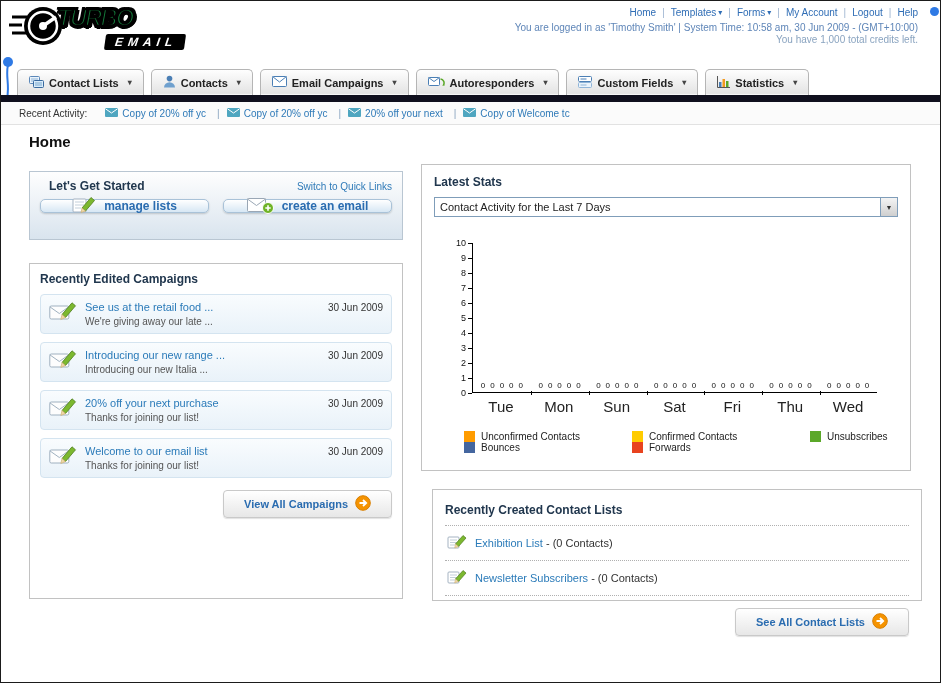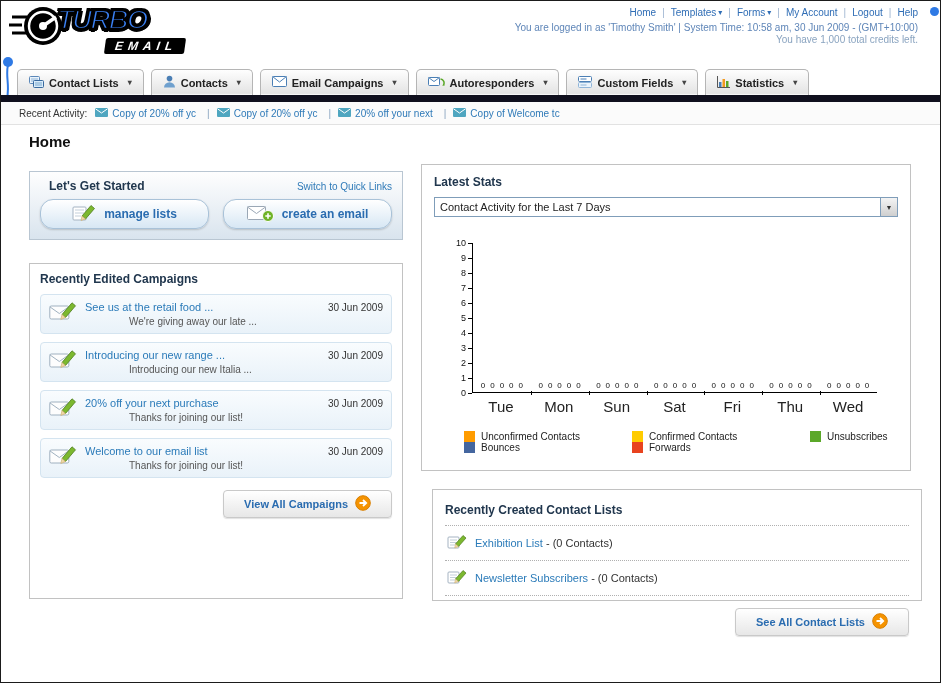--- a/index.html
+++ b/index.html
@@ -2,21 +2,21 @@
 <html><head>
 <meta charset="utf-8">
 <style>
   * { margin:0; padding:0; box-sizing:border-box; }
   body { background:#e9e9e9; font-family:"Liberation Sans", sans-serif; }
   .page { position:relative; width:941px; height:683px; background:#fff; border:1px solid #1b1b1b; overflow:hidden; margin:0 auto; }
 
   
   .logo { position:absolute; left:8px; top:3px; display:flex; align-items:flex-start; cursor:pointer; }
   .logo-text { position:relative; margin-left:-8px; }
-  .turbo { display:block; font-size:28px; font-weight:bold; font-style:italic; letter-spacing:-2px; color:#3b82f6;
+  .turbo { display:block; font-size:24px; font-weight:bold; font-style:italic; letter-spacing:-2px; color:#15803d;
     -webkit-text-stroke:2.5px #000;
     text-shadow:-2px -2px 0 #000, 2px -2px 0 #000, -2px 2px 0 #000, 2px 2px 0 #000, 0 3px 0 #000, 3px 1px 0 #000; }
   .email { display:inline-block; background:#000; color:#fff; font-style:italic; font-weight:bold; font-size:12px;
     letter-spacing:5px; padding:1px 8px 1px 10px; margin-left:48px; margin-top:-7px; border-radius:2px; transform:skew(-8deg); }
   .deco-dot-left { position:absolute; left:2px; top:56px; width:10px; height:10px; border-radius:50%; background:#2f7ae5; }
   .deco-tail { position:absolute; left:3px; top:64px; }
   .deco-dot-right { position:absolute; right:1px; top:6px; width:9px; height:9px; border-radius:50%; background:#2f7ae5; }
 
   .top-nav { position:absolute; top:6px; right:22px; }
   .top-nav ul { list-style:none; display:flex; align-items:center; font-size:10px; }
@@ -32,54 +32,54 @@
   
   .tabs { position:absolute; left:16px; top:67px; display:flex; gap:7px; align-items:flex-end; height:27px; }
   .tab { display:flex; align-items:center; gap:5px; height:26px; padding:0 11px; background:linear-gradient(#fefefe,#e2e2e2);
     border:1px solid #b5b5b5; border-bottom:none; border-radius:5px 5px 0 0; font-size:11px; font-weight:bold; color:#222; cursor:pointer;
     box-shadow:0 -1px 1px rgba(255,255,255,.8) inset; }
   .dark-bar { position:absolute; left:0; top:94px; width:100%; height:7px; background:#10101e; }
 
   
   .activity-bar { position:absolute; left:0; top:101px; width:100%; height:23px; background:#fbfbfb;
     border-bottom:1px solid #e2e2e2; display:flex; align-items:center; padding-left:18px; font-size:10px; }
-  .activity-label { color:#333; margin-right:0; }
+  .activity-label { color:#333; margin-right:10px; }
   .activity-items { display:flex; align-items:center;padding-left:8px; }
   .activity-item { display:flex; align-items:center; gap:4px; cursor:pointer; }
   .activity-item a { color:#2f7ab8; text-decoration:none; }
   .activity-item:not(:last-child)::after { content:"|"; color:#8aa4c0; margin:0 7px; cursor:default; }
 
   
   .page-title { position:absolute; left:28px; top:132px; font-size:15px; font-weight:bold; color:#111; }
 
   .panel { background:#fff; border:1px solid #c2c2c2; }
 
   
   .gs-panel { position:absolute; left:28px; top:170px; width:374px; height:69px;
     background:linear-gradient(#fefefe,#d9e4ee); border:1px solid #b9c6d2; padding:7px 10px; }
   .gs-header { display:flex; justify-content:space-between; align-items:center; }
   .gs-title { font-size:12px; font-weight:bold; color:#21374e;padding-left:9px; }
   .gs-switch { font-size:10px; color:#2f7ab8; text-decoration:none; cursor:pointer; }
   .gs-buttons { display:flex; gap:14px; margin-top:6px; }
-  .gs-btn { flex:1; height:30px; border:1px solid #a9c2d8; border-radius:13px; background:linear-gradient(#ffffff,#d7e7f4);
+  .gs-btn { flex:1; height:14px; border:1px solid #a9c2d8; border-radius:5px; background:linear-gradient(#ffffff,#d7e7f4);
     display:flex; align-items:center; justify-content:center; gap:8px; color:#2a6cb0; font-weight:bold; font-size:12px;
     box-shadow:0 1px 2px rgba(0,0,0,.18); cursor:pointer; }
 
   
   .camp-panel { position:absolute; left:28px; top:262px; width:374px; height:336px; padding:8px 10px; }
   .panel-title { font-size:12px; font-weight:bold; color:#21374e; }
   .filter-bar { margin-top:8px; background:#d8ebf8; padding:4px 6px; display:flex; align-items:center; gap:12px; font-size:10px; }
   .show-label { font-size:9px; font-weight:bold; color:#333; }
   .filter-link { color:#2b7bb9; cursor:pointer; }
   .filter-link.active { background:#fff; padding:2px 7px; border-radius:3px; font-weight:bold; }
   .campaign-item { display:flex; align-items:flex-start; gap:8px; border:1px solid #d4e4f0; border-radius:4px;
     background:linear-gradient(#f9fcfe,#e9f2f9); padding:6px 8px; margin-top:8px; min-height:40px; cursor:pointer; }
   .ci-text { flex:1; }
   .ci-title { color:#2b7bb9; font-size:11px; }
-  .ci-sub { color:#555; font-size:10px; margin-top:3px;margin-left:44px; }
+  .ci-sub { color:#555; font-size:10px; margin-top:3px; }
   .ci-date { color:#333; font-size:10px; margin-top:1px; }
   .view-all-row { display:flex; justify-content:flex-end; margin-top:12px; }
   .pill-btn { display:inline-flex; align-items:center; gap:7px; border:1px solid #c9c9c9; border-radius:4px;
     background:linear-gradient(#ffffff,#e7e7e7); padding:4px 20px; color:#2a6cb0; font-weight:bold; font-size:11px;
     box-shadow:0 1px 1px rgba(0,0,0,.12); cursor:pointer; }
 
   
   .stats-panel { position:absolute; left:420px; top:163px; width:490px; height:307px; padding:10px 12px; }
   .stats-select { margin-top:8px; height:20px; border:1px solid #7f9db9; background:#fff; display:flex; align-items:center;
     justify-content:space-between; font-size:11px; color:#222; padding-left:5px; cursor:pointer; }

